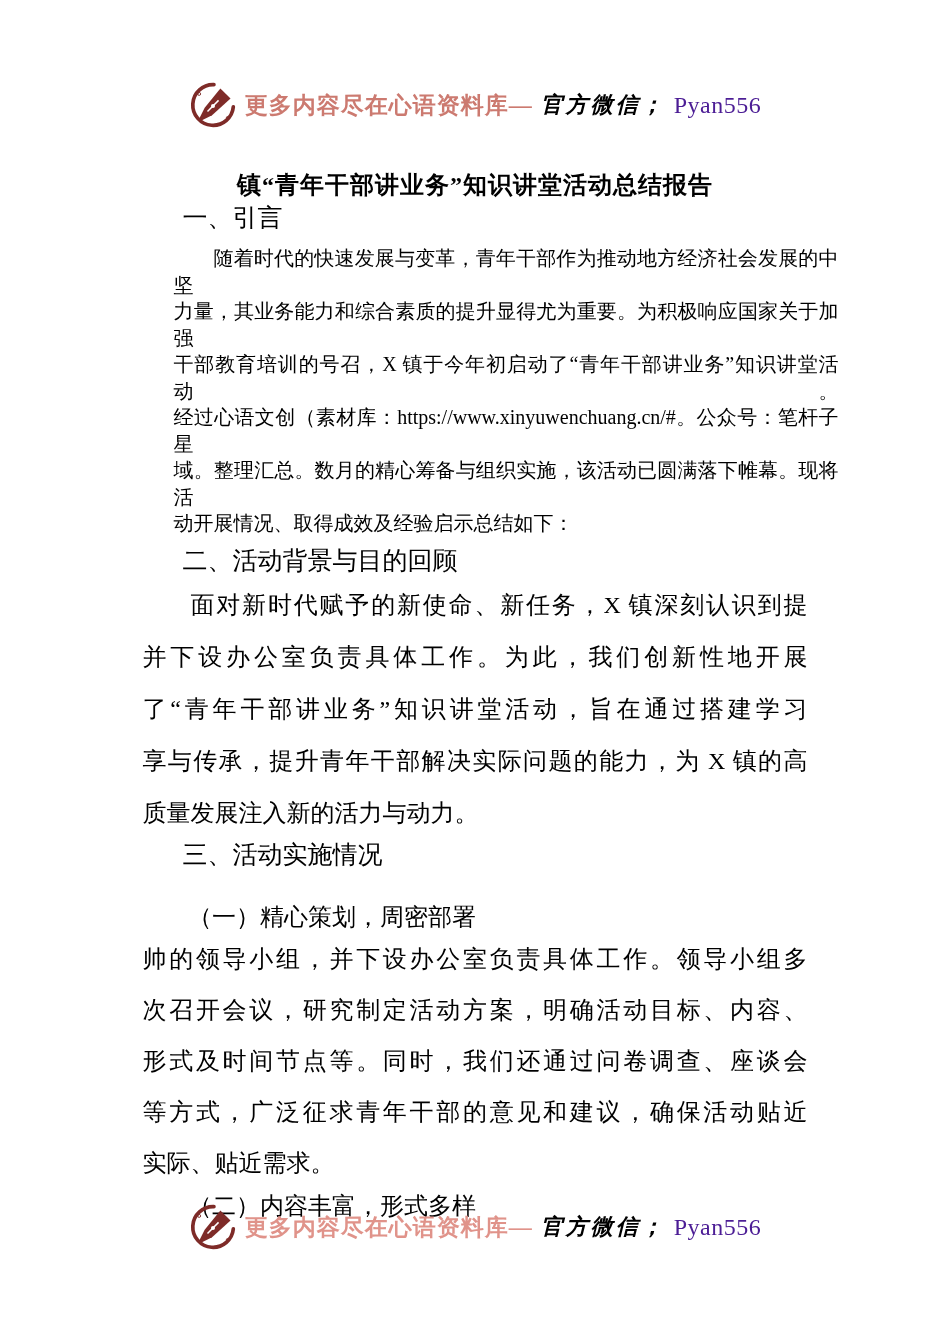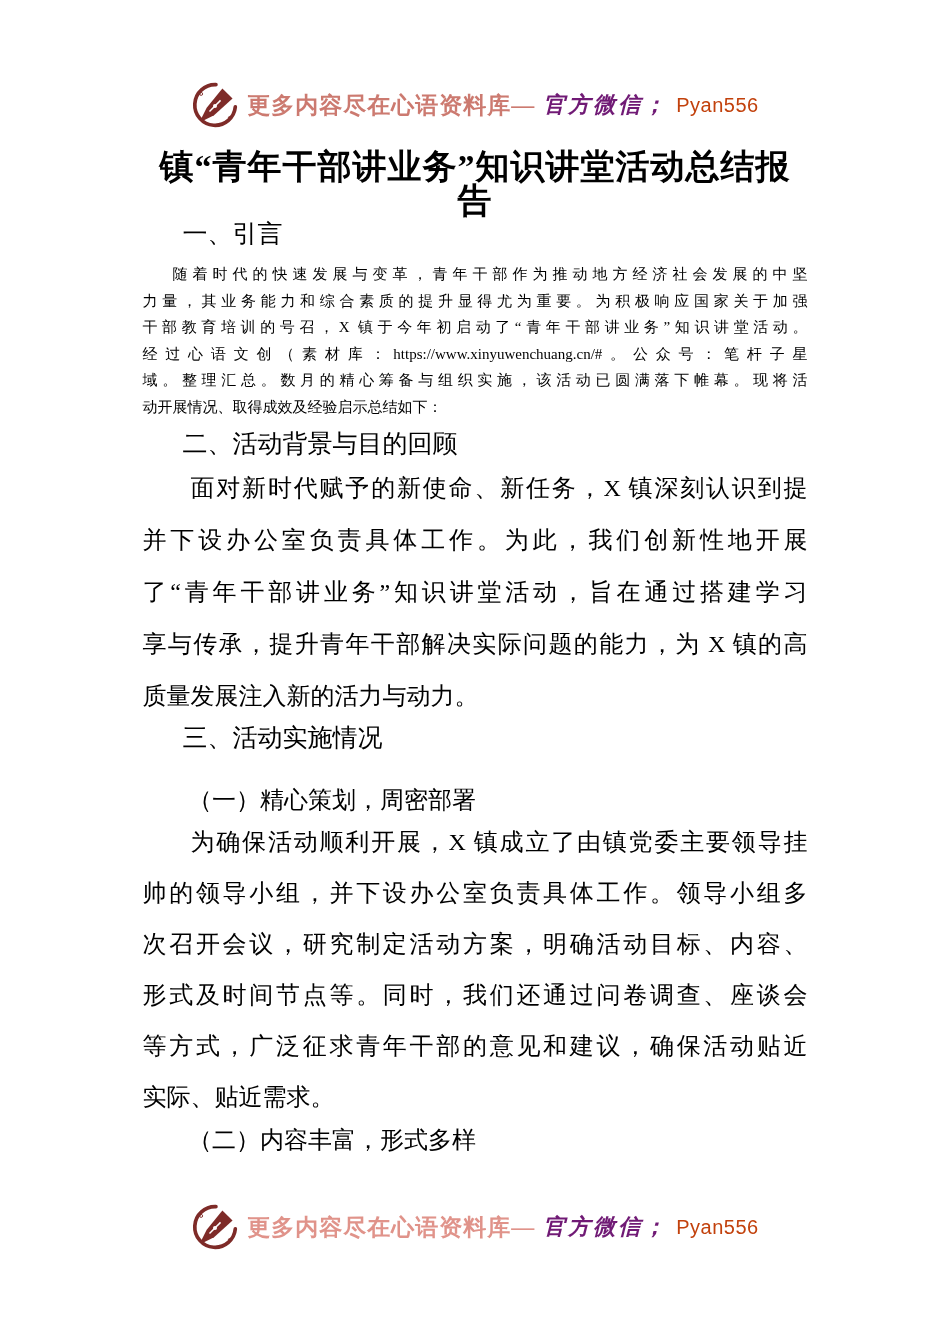--- a/index.html
+++ b/index.html
@@ -20,35 +20,35 @@
     gap: 8px; height: 50px; width: 100%;
   }
   .brand-banner .logo { width: 48px; height: 50px; flex: 0 0 auto; }
   .brand-prefix {
     font-size: 23px; font-weight: bold; letter-spacing: 1px;
     font-family: "Liberation Serif", "DejaVu Serif", serif;
   }
   .header-banner .brand-prefix { color: #cc7a70; }
   .footer-banner .brand-prefix { color: #e0938a; }
   .brand-wechat {
-    font-size: 22px; color: #701a75; font-style: italic; font-weight: bold;
+    font-size: 22px; color: #000000; font-style: italic; font-weight: bold;
     letter-spacing: 3px;
   }
   .brand-account {
-    font-size: 20px; color: #c2410c;
-    font-family: Liberation Sans, sans-serif;
+    font-size: 24px; color: #4c1d95;
+    font-family: Liberation Serif, serif;
     font-style: normal; letter-spacing: 0.5px;
   }
   .footer-banner { position: absolute; top: 1202px; left: 0; width: 950px; }
 
   
   .doc-title {
-    margin-top: 20px;
+    margin-top: 38px;
     text-align: center;
-    font-size: 34px; font-weight: bold; letter-spacing: 1px;
+    font-size: 24px; font-weight: bold; letter-spacing: 1px;
     line-height: 34px;
   }
   .sec-heading {
     font-size: 25px; font-weight: normal;
     text-indent: 1.6em; line-height: 32px;
   }
   .h1 { }
   .h2 { margin-top: 8px; }
   .h3 { }
   .sub-heading {
@@ -60,21 +60,21 @@
 
   .para { width: 665px; }
   .para .line {
     text-align: justify;
     text-align-last: justify;
     white-space: normal;
   }
   .para .line.first { text-indent: 2em; }
   .para .line.last { text-align-last: left; }
 
-  .para-small { margin-top: 11px; font-size: 15px; }
+  .para-small { margin-top: 11px; font-size: 20px; margin-left: 31px; }
   .para-small .line { line-height: 26.5px; }
 
   .para-large { font-size: 24px; }
   .para-large .line { line-height: 52px; }
   .para-large.p1 { margin-top: 2px; }
   .para-large.p2 { margin-top: 0; }
   .para-large.p2 .line { line-height: 51px; }
 </style>
 </head>
 <body>
@@ -118,21 +118,20 @@
         <div class="line">了“青年干部讲业务”知识讲堂活动，旨在通过搭建学习</div>
         <div class="line">享与传承，提升青年干部解决实际问题的能力，为 X 镇的高</div>
         <div class="line last">质量发展注入新的活力与动力。</div>
       </div>
 
     <div class="sec-heading h3">三、活动实施情况</div>
 
     <div class="sub-heading sub1">（一）精心策划，周密部署</div>
 
     <div class="para para-large p2">
-        <div class="line first">为确保活动顺利开展，X 镇成立了由镇党委主要领导挂</div>
         <div class="line">帅的领导小组，并下设办公室负责具体工作。领导小组多</div>
         <div class="line">次召开会议，研究制定活动方案，明确活动目标、内容、</div>
         <div class="line">形式及时间节点等。同时，我们还通过问卷调查、座谈会</div>
         <div class="line">等方式，广泛征求青年干部的意见和建议，确保活动贴近</div>
         <div class="line last">实际、贴近需求。</div>
       </div>
 
     <div class="sub-heading sub2">（二）内容丰富，形式多样</div>
 
   </div>

